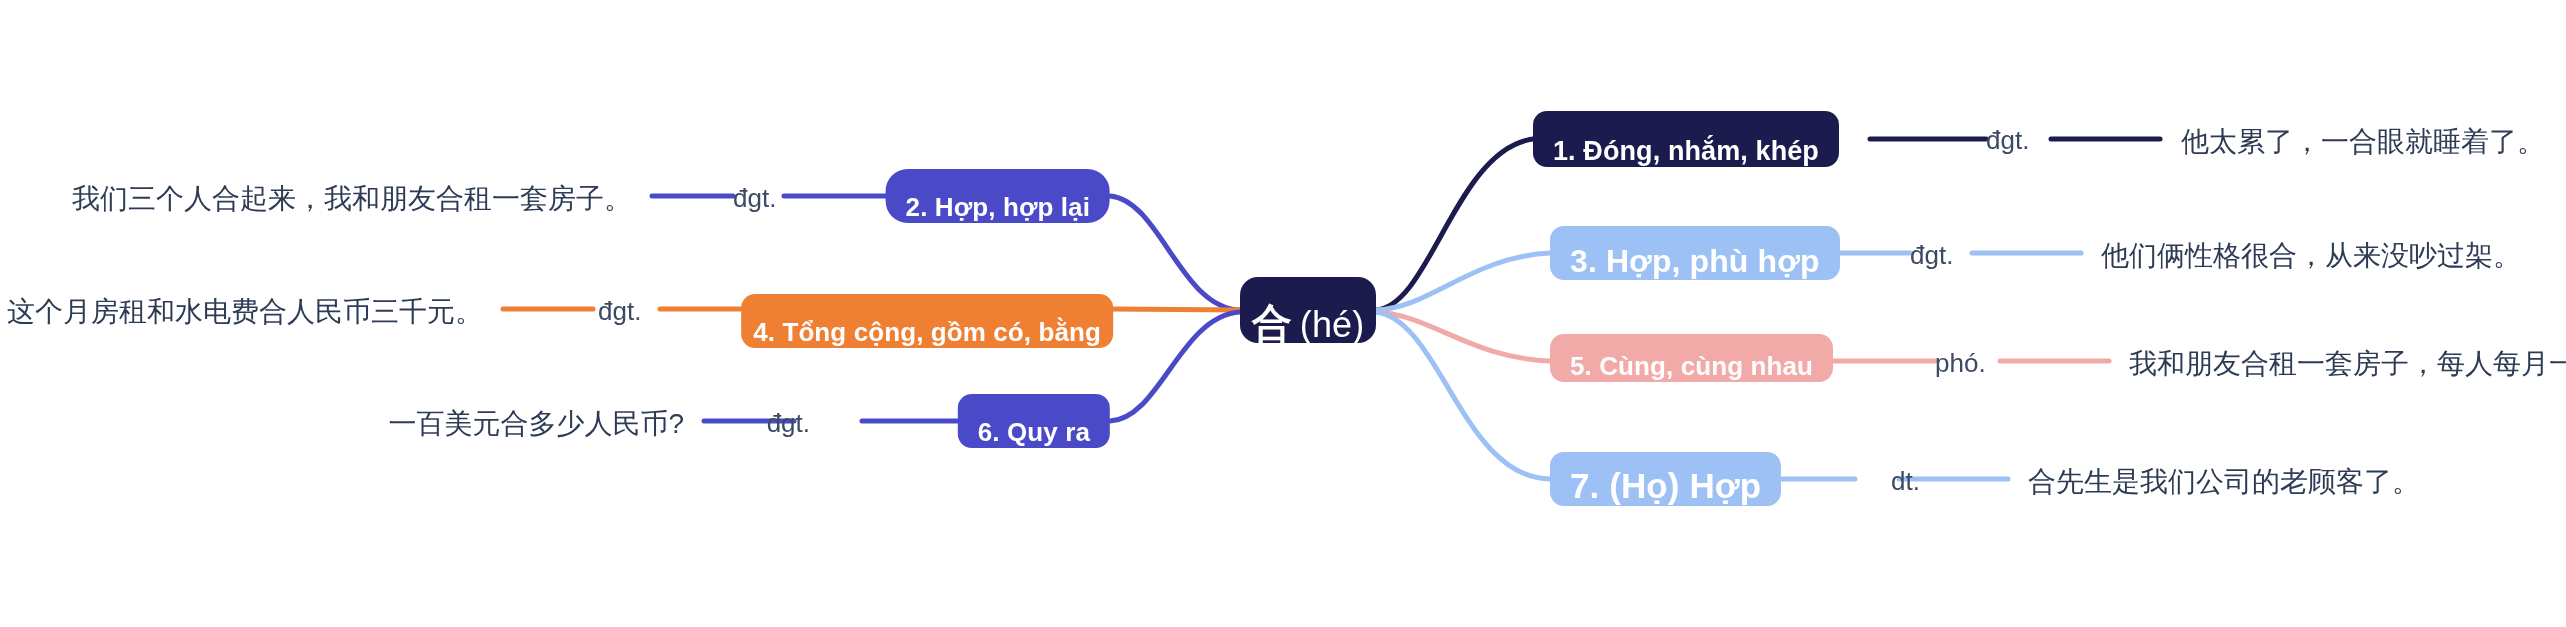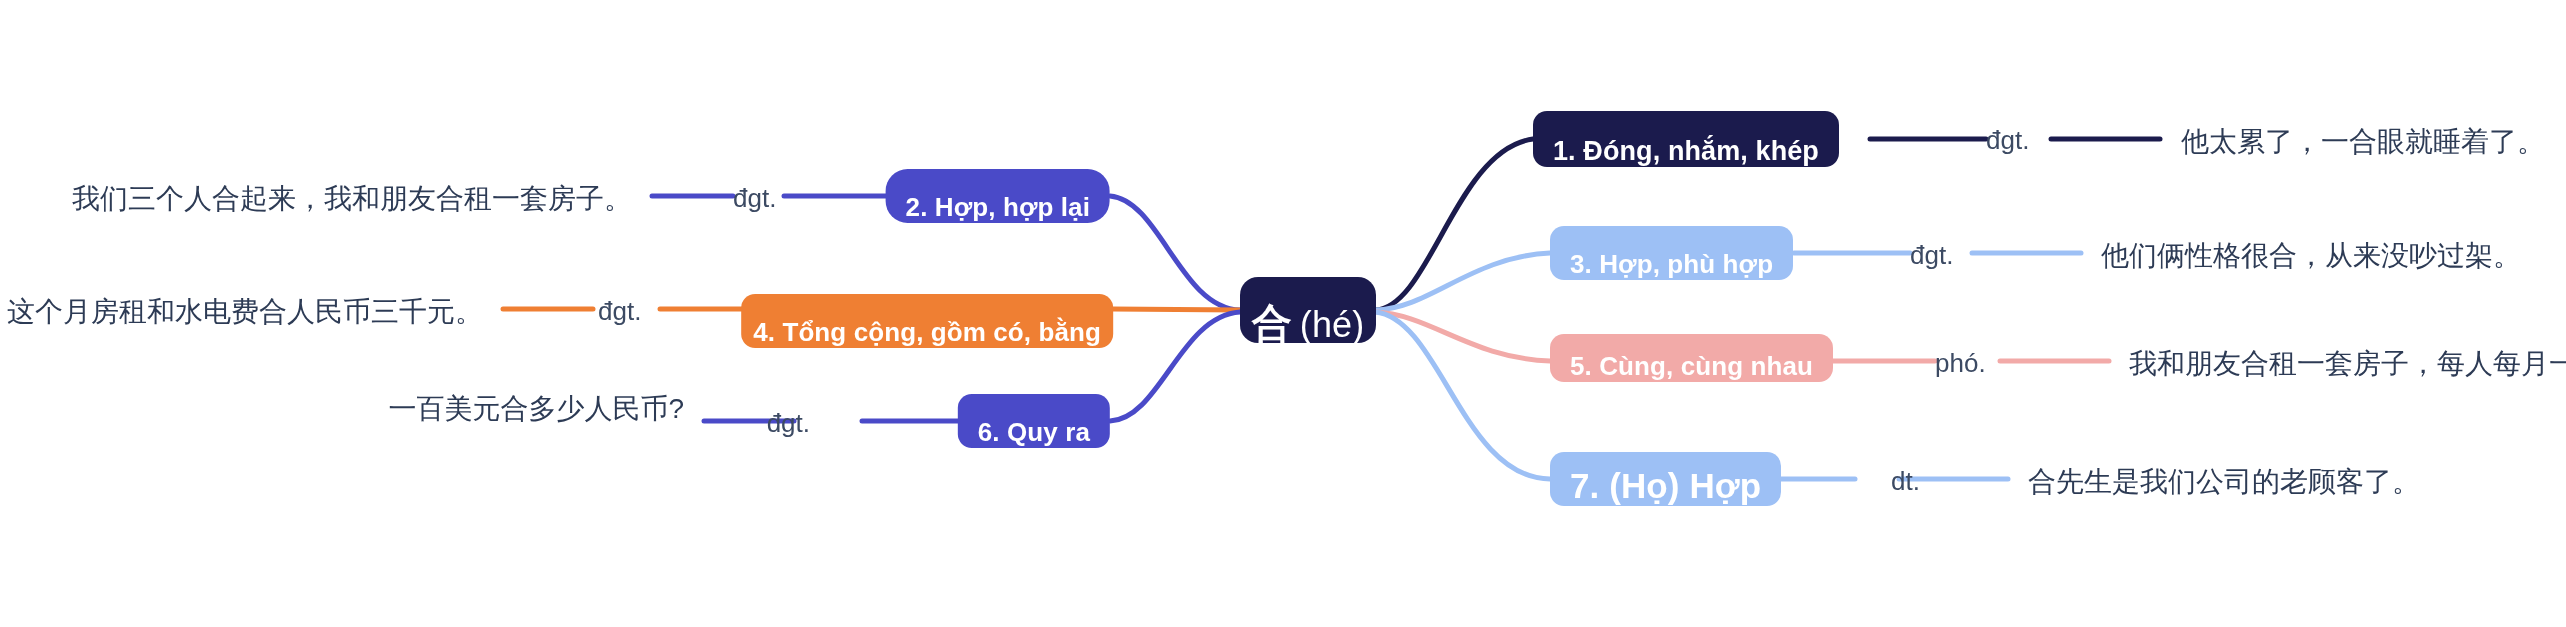--- a/index.html
+++ b/index.html
@@ -126,21 +126,21 @@
   <div class="node" style="left:1533px; top:111px; height:56px; padding:0 20px; background:#1b1b4d; font-size:27px;">
     <span>1. Đóng, nhắm, khép</span>
   </div>
   <div class="pos-label" style="left:1986px; top:125px;">
     <span>đgt.</span>
   </div>
   <div class="example right" style="left:2181px; top:123px;font-family:Liberation Serif, serif;">
     <span>他太累了，一合眼就睡着了。</span>
   </div>
 
-  <div class="node" style="left:1550px; top:226px; height:54px; padding:0 20px; background:#9dc0f5; font-size:26px;">
+  <div class="node" style="left:1550px; top:226px; height:54px; padding:0 20px; background:#9dc0f5; font-size:32px;">
     <span>3. Hợp, phù hợp</span>
   </div>
   <div class="pos-label" style="left:1910px; top:240px;">
     <span>đgt.</span>
   </div>
   <div class="example right" style="left:2101px; top:237px;">
     <span>他们俩性格很合，从来没吵过架。</span>
   </div>
 
   <div class="node" style="left:1550px; top:334px; height:48px; padding:0 20px; background:#f2aaa8; font-size:26px;">
@@ -185,17 +185,17 @@
     <span>这个月房租和水电费合人民币三千元。</span>
   </div>
 
   <div class="node" style="top:394px; height:54px; padding:0 20px; background:#4a4ac8; font-size:26px;
               left:1110px; transform: translateX(-100%);">
     <span>6. Quy ra</span>
   </div>
   <div class="pos-label" style="left:810px; top:408px; transform: translateX(-100%);">
     <span>đgt.</span>
   </div>
-  <div class="example left" style="left:684px; top:390px; transform: translateX(-100%);">
+  <div class="example left" style="left:684px; top:405px; transform: translateX(-100%);">
     <span>一百美元合多少人民币?</span>
   </div>
 
 </div>
 
 </body></html>

